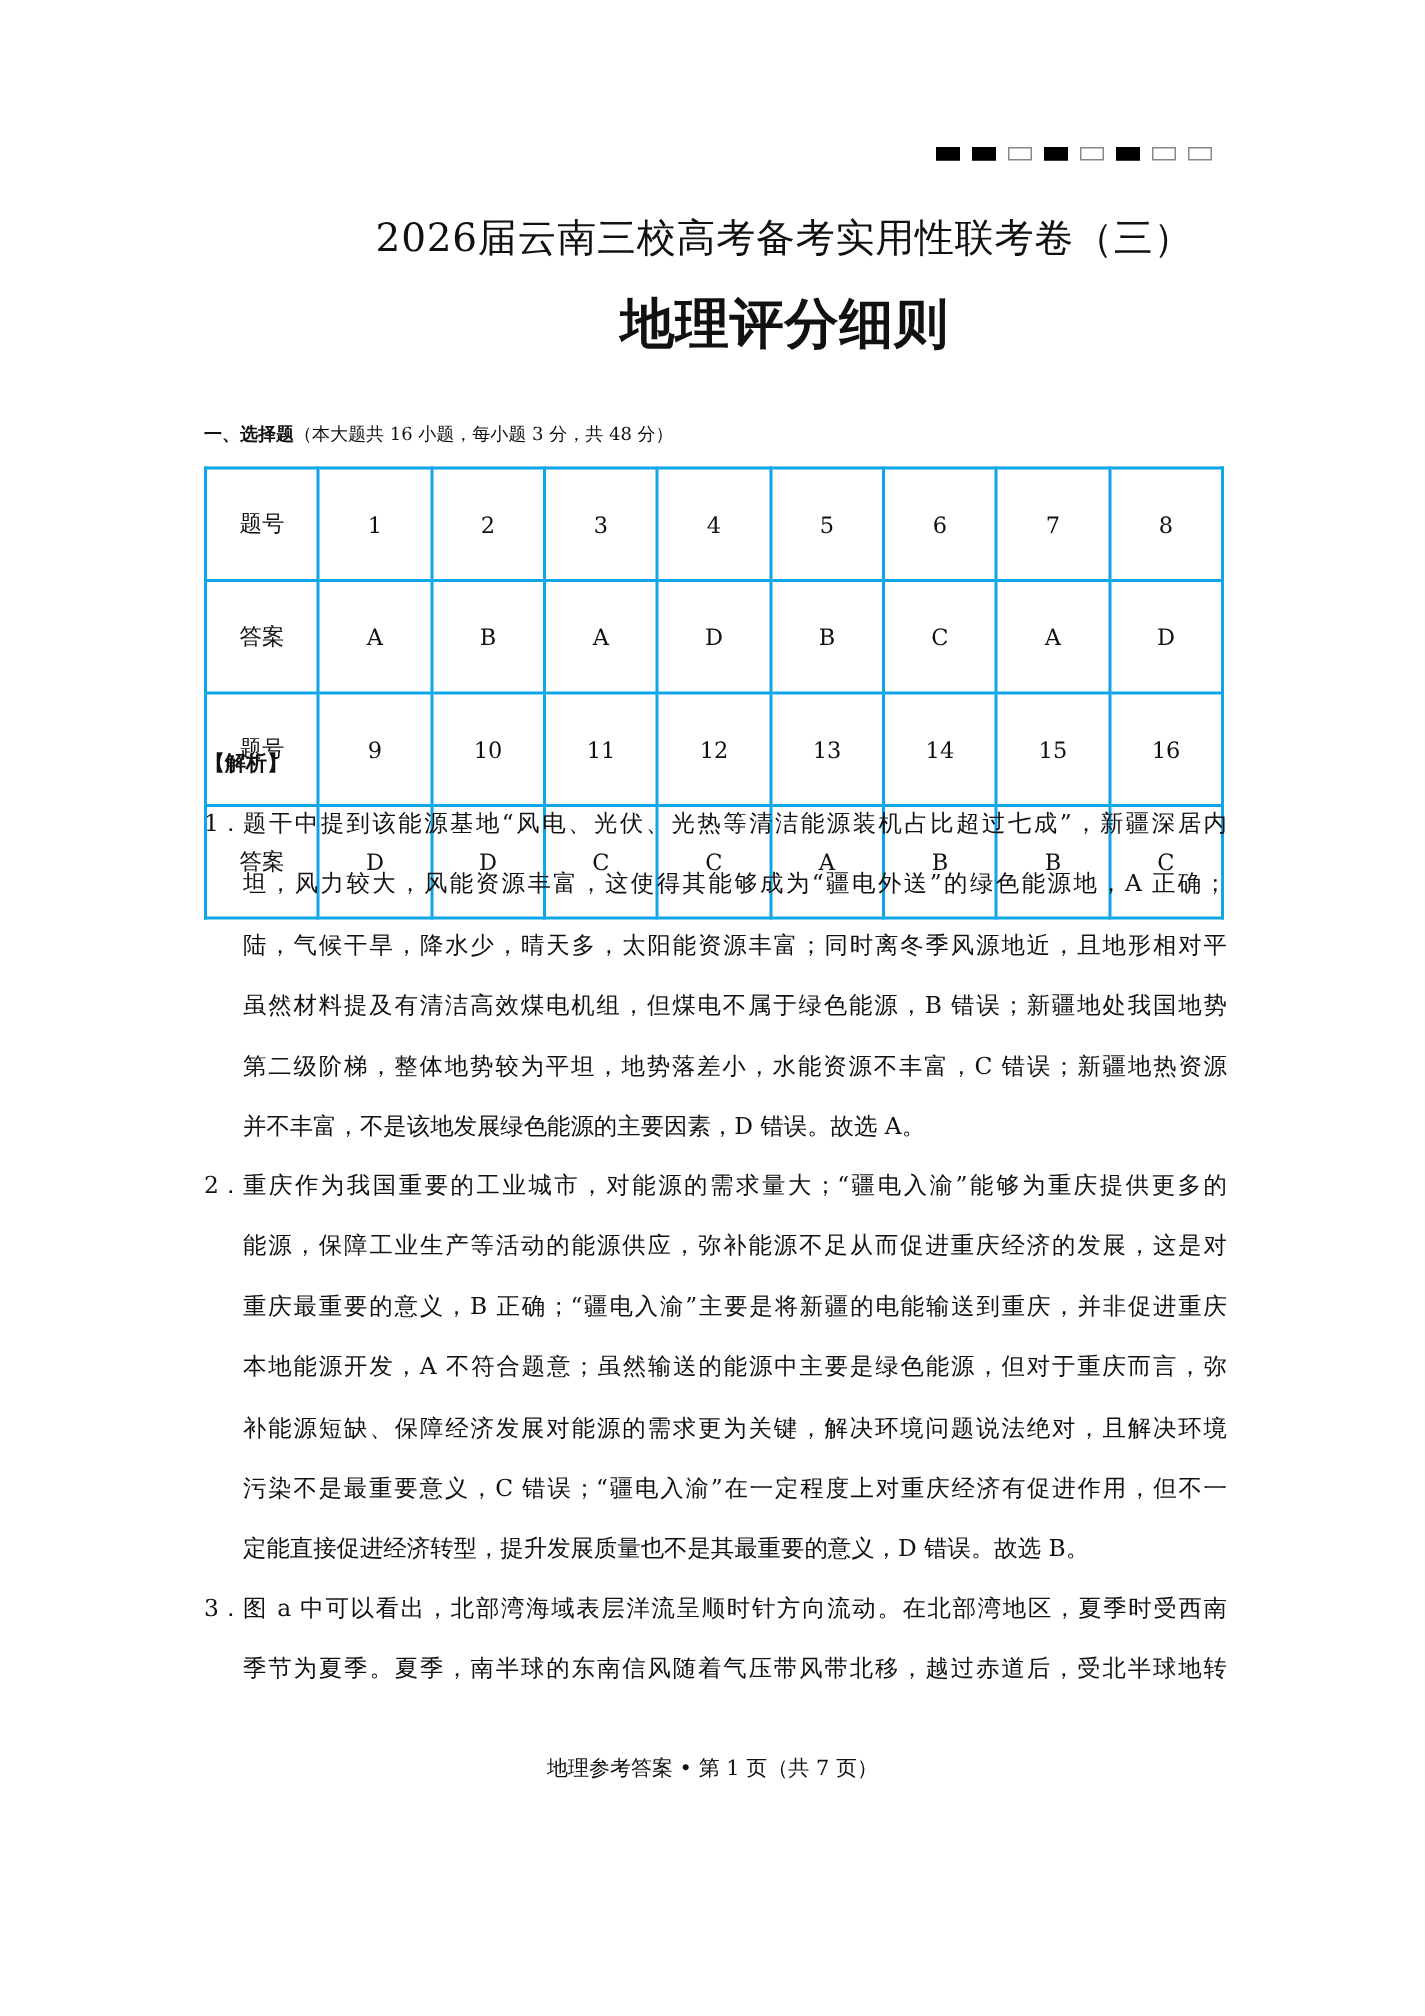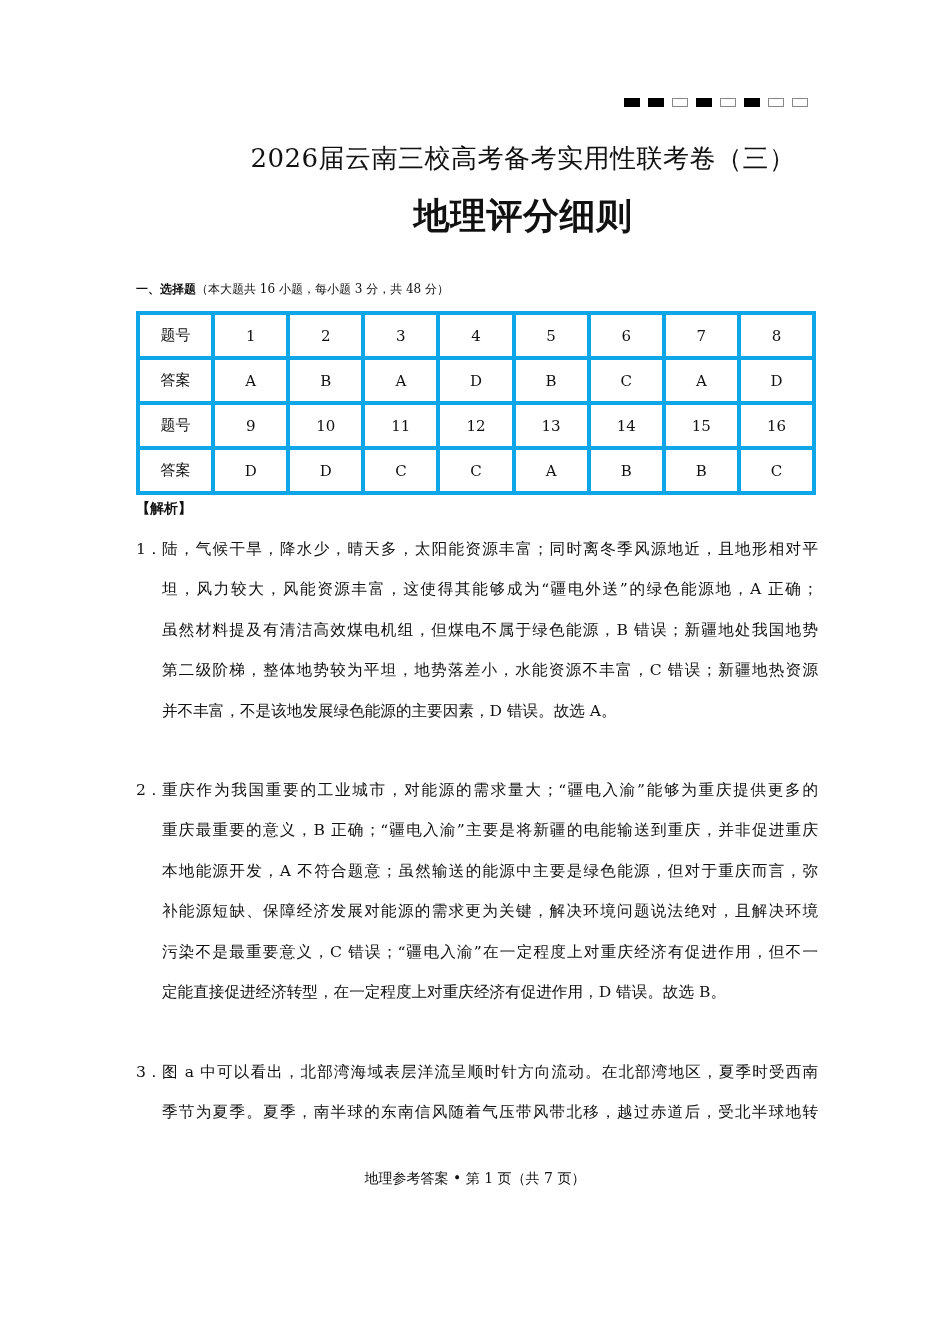--- a/index.html
+++ b/index.html
@@ -64,26 +64,26 @@
       position: absolute;
       top: 311px;
       left: 136px;
       width: 680px;
       height: 168px;
       border-collapse: collapse;
       border: 2px solid #111111;
       table-layout: fixed;
     }
     table.answers td {
-      border: 4px solid #0ea5e9;
+      border: 2px solid #0ea5e9;
       text-align: center;
       vertical-align: middle;
       font-size: 15px;
       height: 41px;
-      padding: 0;
+      padding: 16px;
     }
     .analysis-label {
       position: absolute;
       top: 500px;
       left: 136px;
       font-size: 14px;
       font-weight: bold;
     }
     .para {
       position: absolute;
@@ -183,34 +183,36 @@
         <td>B</td>
         <td>C</td>
       </tr>
     </tbody>
 </table>
 
 <div class="analysis-label">【解析】</div>
 
 <div class="para" style="top:529px;" id="item0">
     <span class="num">1．</span>
+    <span class="line">题干中提到该能源基地“风电、光伏、光热等清洁能源装机占比超过七成”，新疆深居内</span>
+    <span class="line">坦，风力较大，风能资源丰富，这使得其能够成为“疆电外送”的绿色能源地，A 正确；</span>
     <span class="line">陆，气候干旱，降水少，晴天多，太阳能资源丰富；同时离冬季风源地近，且地形相对平</span>
-    <span class="line">坦，风力较大，风能资源丰富，这使得其能够成为“疆电外送”的绿色能源地，A 正确；</span>
     <span class="line">虽然材料提及有清洁高效煤电机组，但煤电不属于绿色能源，B 错误；新疆地处我国地势</span>
     <span class="line">第二级阶梯，整体地势较为平坦，地势落差小，水能资源不丰富，C 错误；新疆地热资源</span>
     <span class="line last">并不丰富，不是该地发展绿色能源的主要因素，D 错误。故选 A。</span>
   </div>
 <div class="para" style="top:770px;" id="item1">
     <span class="num">2．</span>
     <span class="line">重庆作为我国重要的工业城市，对能源的需求量大；“疆电入渝”能够为重庆提供更多的</span>
+    <span class="line">能源，保障工业生产等活动的能源供应，弥补能源不足从而促进重庆经济的发展，这是对</span>
     <span class="line">重庆最重要的意义，B 正确；“疆电入渝”主要是将新疆的电能输送到重庆，并非促进重庆</span>
     <span class="line">本地能源开发，A 不符合题意；虽然输送的能源中主要是绿色能源，但对于重庆而言，弥</span>
     <span class="line">补能源短缺、保障经济发展对能源的需求更为关键，解决环境问题说法绝对，且解决环境</span>
     <span class="line">污染不是最重要意义，C 错误；“疆电入渝”在一定程度上对重庆经济有促进作用，但不一</span>
-    <span class="line last">定能直接促进经济转型，在一定程度上对重庆经济有促进作用，D 错误。故选 B。</span>
+    <span class="line last">定能直接促进经济转型，提升发展质量也不是其最重要的意义，D 错误。故选 B。</span>
   </div>
 <div class="para" style="top:1052px;" id="item2">
     <span class="num">3．</span>
     <span class="line">图 a 中可以看出，北部湾海域表层洋流呈顺时针方向流动。在北部湾地区，夏季时受西南</span>
     <span class="line">季节为夏季。夏季，南半球的东南信风随着气压带风带北移，越过赤道后，受北半球地转</span>
   </div>
 
 <div class="footer">地理参考答案 • 第 1 页（共 7 页）</div>
 
 </body></html>

